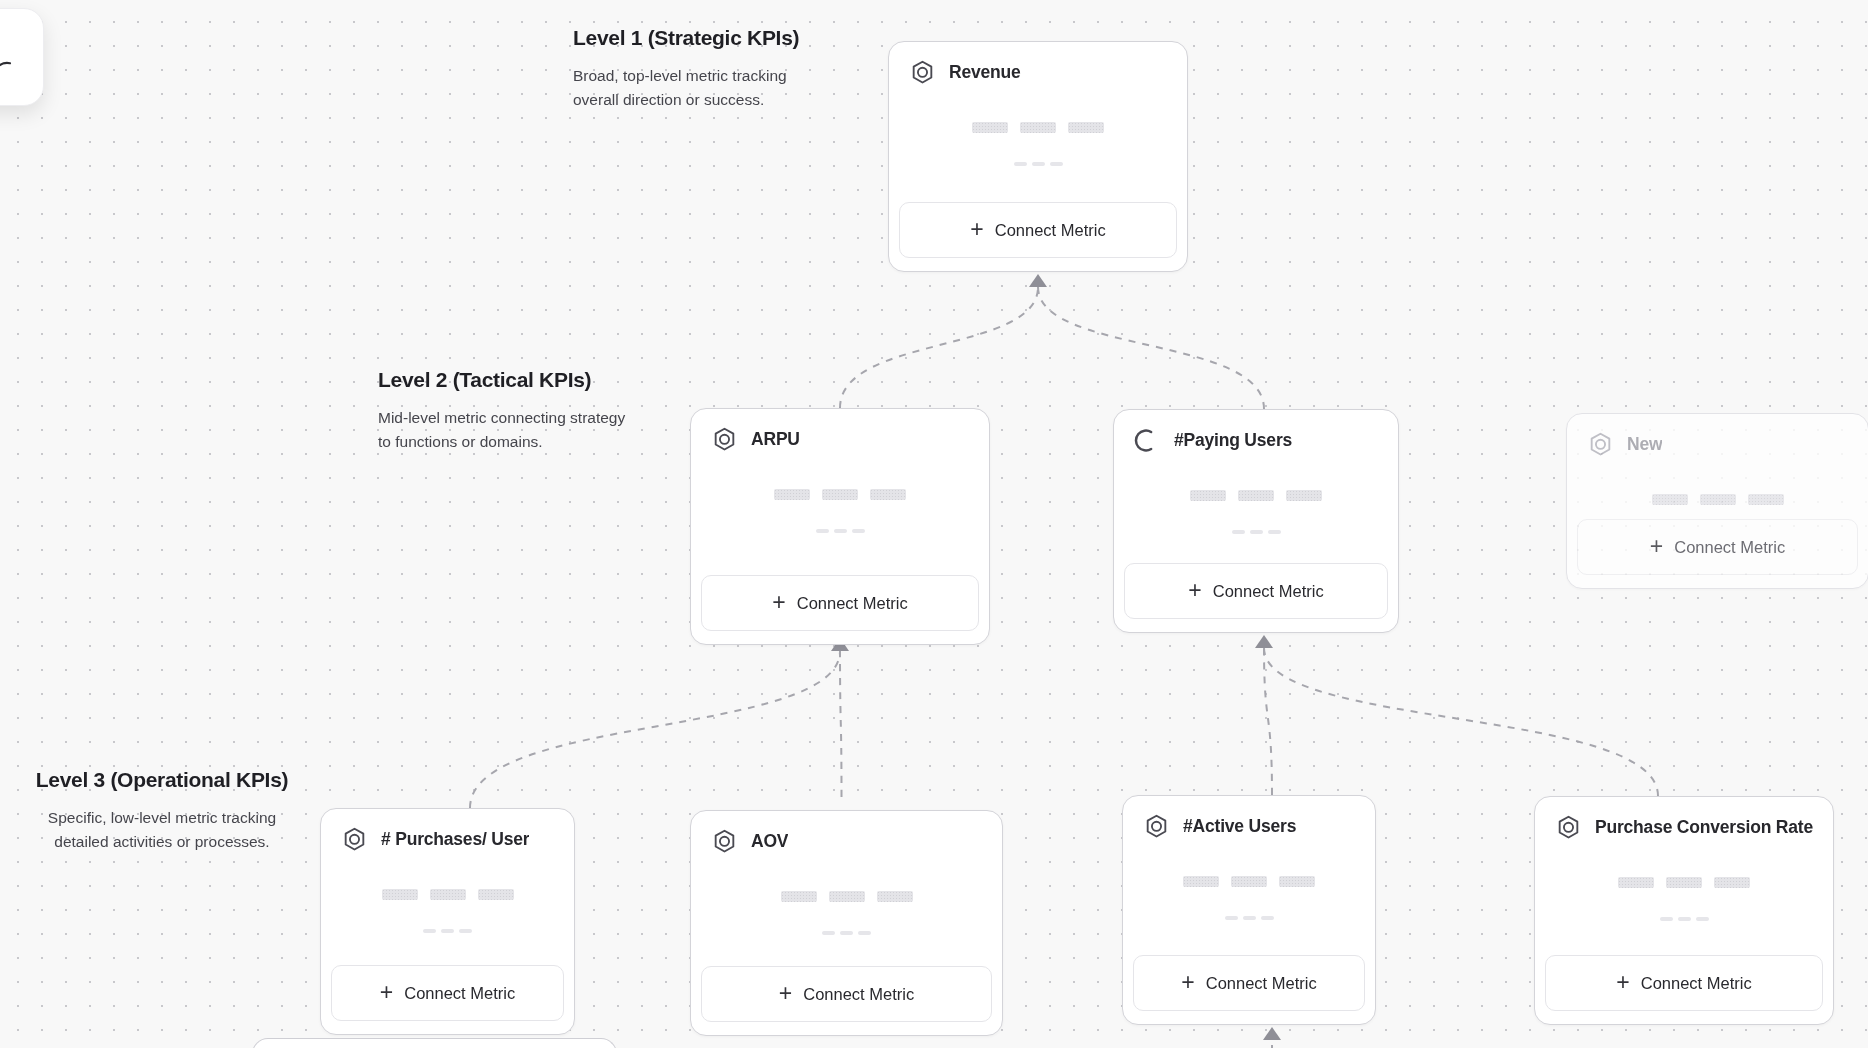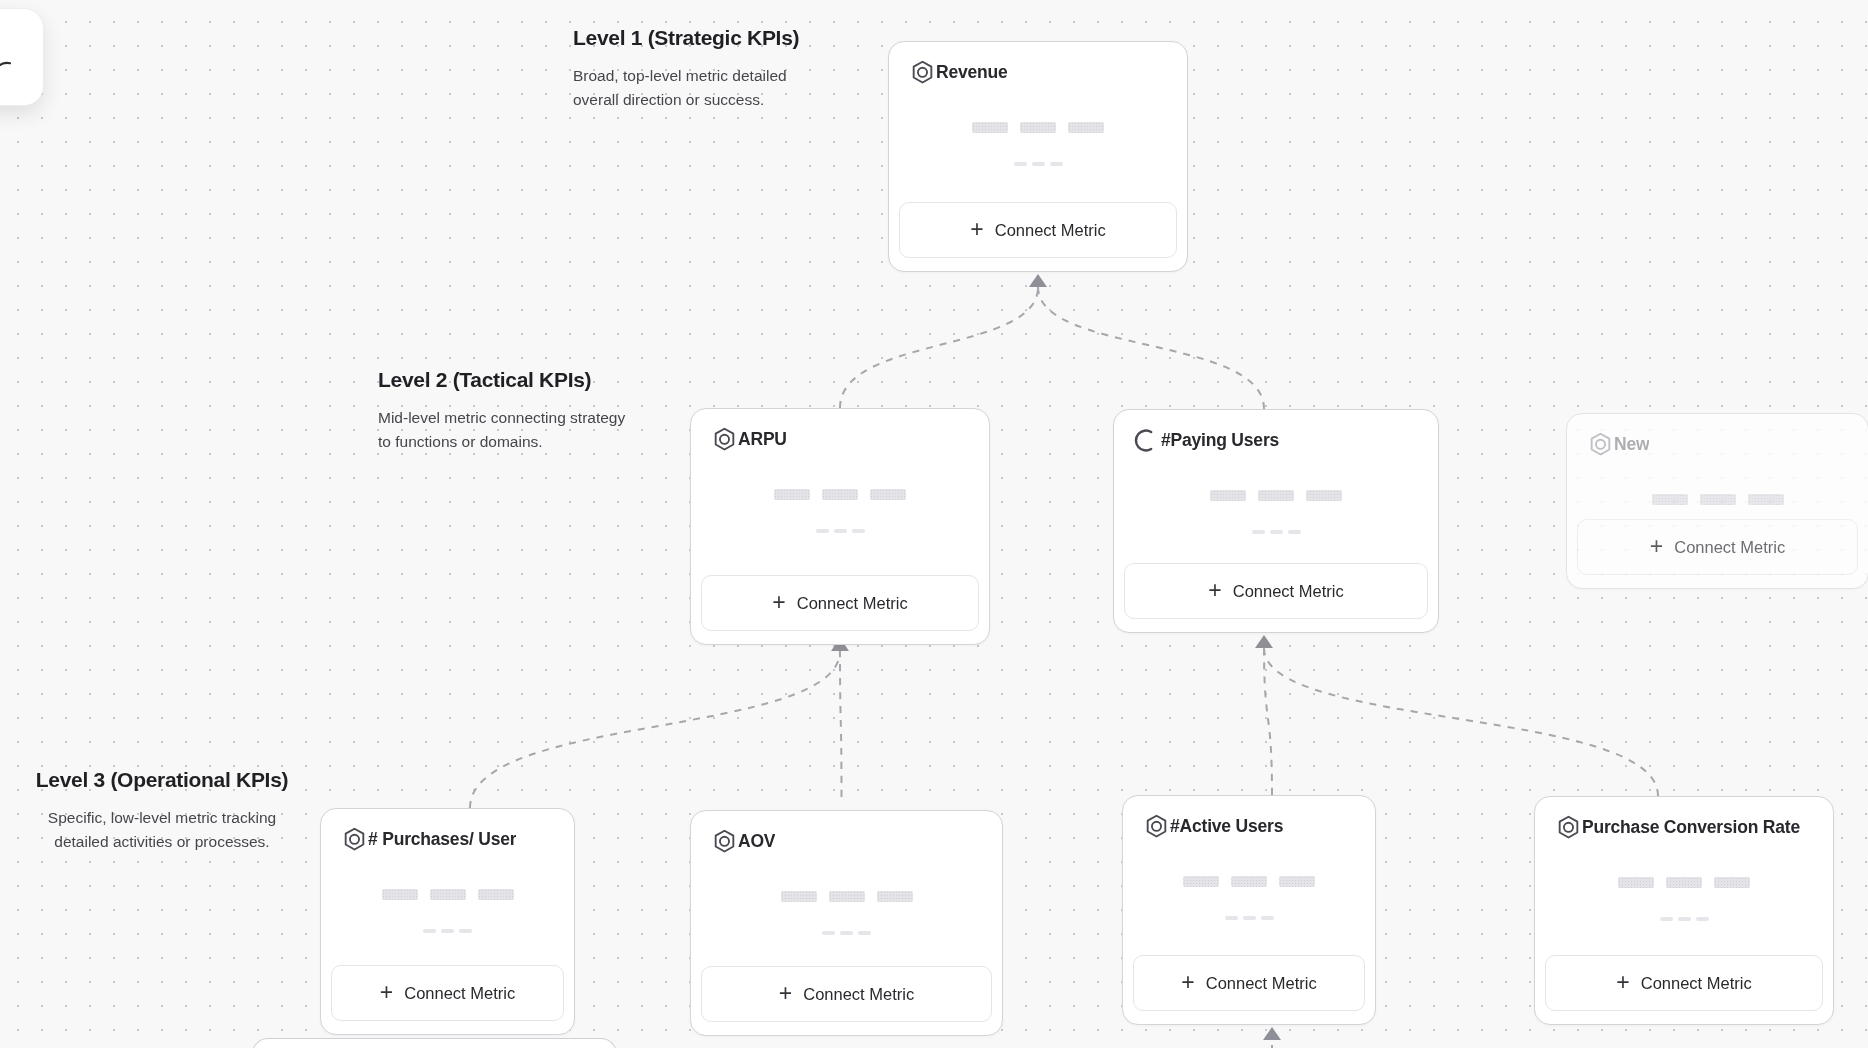--- a/index.html
+++ b/index.html
@@ -32,21 +32,21 @@
   .level-3{ left:33px;  top:768px;text-align:center; }
 
   
   .card{
     position:absolute; background:#ffffff;
     border:1.5px solid #d4d4d9; border-radius:16px;
     box-shadow:0 1px 3px rgba(0,0,0,0.04);
   }
   .card-head{
     position:absolute; left:20px; top:17px; right:16px;
-    display:flex; align-items:center; 
+    display:flex; align-items:center; gap:13px;
   }
   .card-icon{ width:27px; height:27px; display:inline-flex; flex:0 0 auto; }
   .card-icon svg{ width:100%; height:100%; stroke:#4a4a52; fill:none; }
   .card-title{
     font-size:17.5px; font-weight:700; letter-spacing:-0.2px; color:#28282d;
     white-space:nowrap; overflow:hidden;
   }
   .skel-row1{ position:absolute; top:80px; left:0; right:0; display:flex; justify-content:center; gap:12px; }
   .skel-row1 i{
     width:36px; height:11px; border-radius:2px; background-color:#e4e4e8;
@@ -102,21 +102,21 @@
       <path d="M 841.5 797 C 841.5 709.4 840 731.3 840 651" fill="none" stroke="#a6a6ad" stroke-width="2" stroke-dasharray="7 7"></path>
       <polygon points="1255,648 1264,635 1273,648" fill="#8f8f97"></polygon>
       <path d="M 1272 795 C 1272 706.8 1264 728.85 1264 648" fill="none" stroke="#a6a6ad" stroke-width="2" stroke-dasharray="7 7"></path>
       <path d="M 1658 796 C 1658 707.2 1264 729.4 1264 648" fill="none" stroke="#a6a6ad" stroke-width="2" stroke-dasharray="7 7"></path>
       <polygon points="1263,1040 1272,1027 1281,1040" fill="#8f8f97"></polygon>
       <path d="M 1272 1052 L 1272 1041" fill="none" stroke="#a6a6ad" stroke-width="2" stroke-dasharray="7 7"></path>
     </svg>
   <div id="levels">
       <div class="level-label level-1">
         <h2>Level 1 (Strategic KPIs)</h2>
-        <p>Broad, top-level metric detailed overall direction or success.</p>
+        <p>Broad, top-level metric tracking overall direction or success.</p>
       </div>
       <div class="level-label level-2">
         <h2>Level 2 (Tactical KPIs)</h2>
         <p>Mid-level metric connecting strategy to functions or domains.</p>
       </div>
       <div class="level-label level-3">
         <h2>Level 3 (Operational KPIs)</h2>
         <p>Specific, low-level metric tracking detailed activities or processes.</p>
       </div>
     </div>
@@ -164,21 +164,21 @@
         <div class="skel-row2">
           <i></i>
           <i></i>
           <i></i>
         </div>
         <button class="connect-btn">
           <span class="plus">+</span>
           <span>Connect Metric</span>
         </button>
       </div>
-      <div class="card" style="left: 1113px; top: 409px; width: 326px; height: 224px;">
+      <div class="card" style="left: 1113px; top: 409px; width: 286px; height: 224px;">
         <div class="card-head">
           <span class="card-icon">
             <svg viewBox="0 0 26 26">
               <path d="M16.5 4.8 A 9.6 9.6 0 1 0 16.5 21.2" stroke-width="2.4" stroke-linecap="round"></path>
             </svg>
           </span>
           <span class="card-title">#Paying Users</span>
         </div>
         <div class="skel-row1">
           <i></i>

